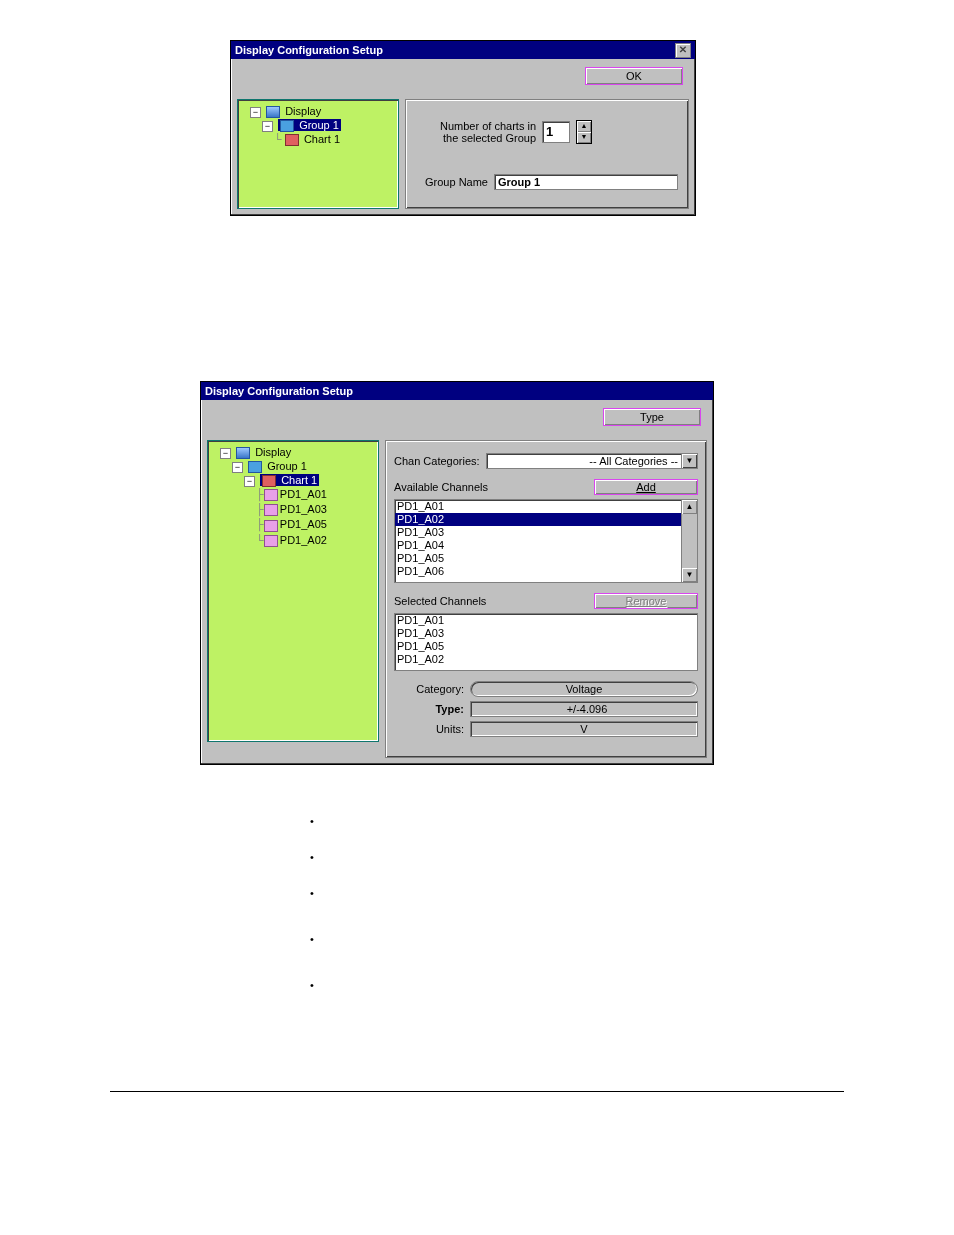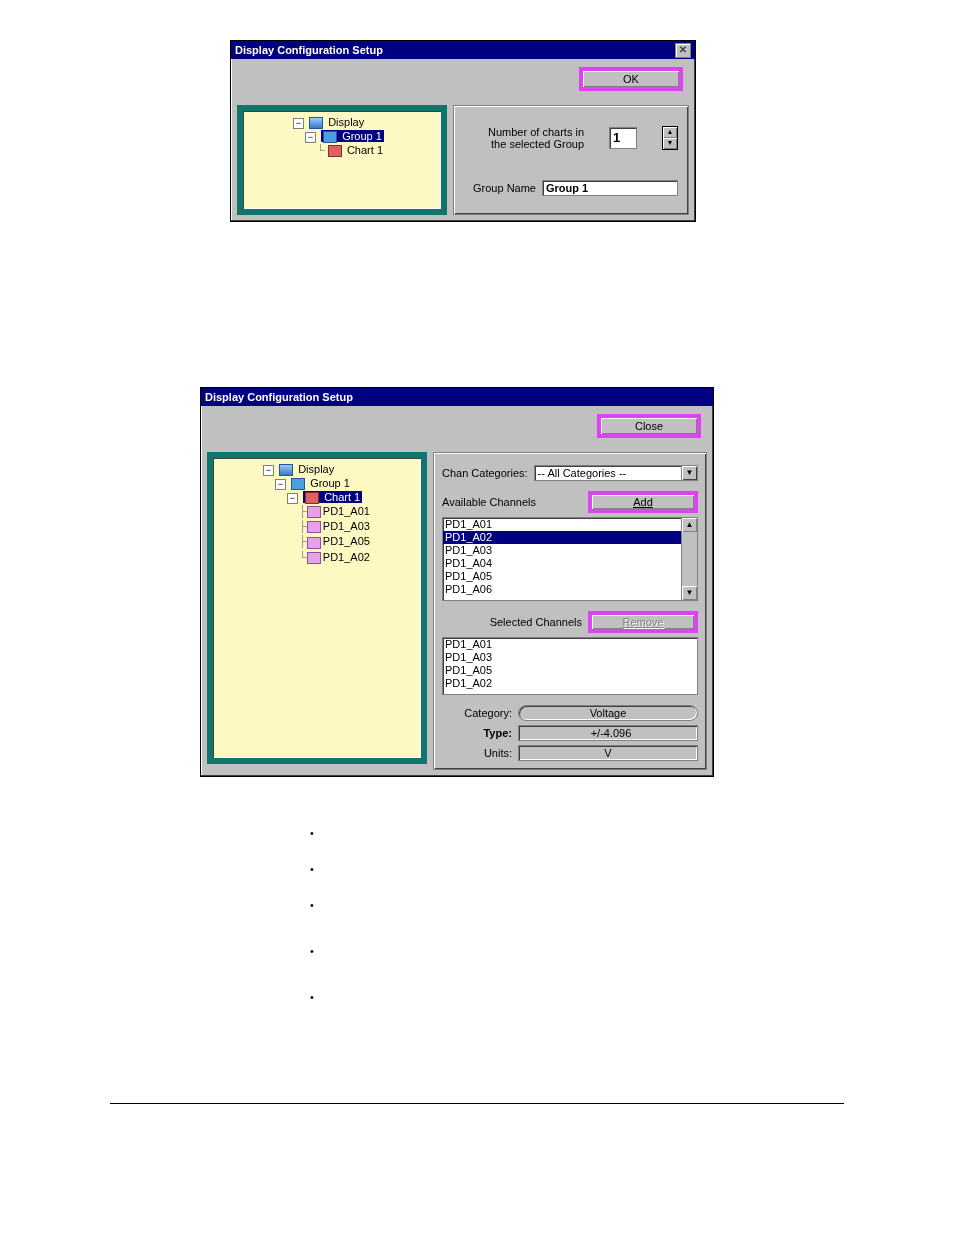--- a/index.html
+++ b/index.html
@@ -37,21 +37,21 @@
     background: #c0c0c0;
     border: 1px solid #808080;
     box-shadow: inset 1px 1px 0 #ffffff;
     color: #404040;
     font-size: 10px;
     line-height: 11px;
     text-align: center;
   }
   .btn {
     background: #c0c0c0;
-    border: 4px solid #d946ef;
+    border: 1px solid #d946ef;
     box-shadow: inset 1px 1px 0 #ffffff, inset -1px -1px 0 #808080;
     padding: 2px 18px;
     font-size: 11px;
     text-align: center;
     min-width: 60px;
     display: inline-block;
   }
   .btn-small {
     padding: 1px 6px;
     min-width: 40px;
@@ -64,25 +64,24 @@
     display: flex;
     justify-content: flex-end;
     padding: 8px 12px;
   }
   .dialog-body {
     display: flex;
     padding: 6px 6px 6px 6px;
     gap: 6px;
   }
   .tree-panel {
-    background: #fef9c3;
-    border: 6px solid #0f766e;
+    background: #bef264;
+    border: 1px solid #0f766e;
     box-shadow: inset 1px 1px 0 #404040, inset -1px -1px 0 #ffffff;
     overflow: hidden;
-    padding-left: 38px;
   }
   .right-panel {
     border: 1px solid #808080;
     box-shadow: inset 1px 1px 0 #ffffff, inset -1px -1px 0 #404040;
     background: #c0c0c0;
     flex: 1;
     padding: 8px;
     position: relative;
   }
   .tree ul {
@@ -192,20 +191,21 @@
   .combo {
     display:flex; align-items:stretch;
   }
   .combo .cval{
     flex:1;
     background:#fff;
     border:1px solid #808080;
     box-shadow: inset 1px 1px 0 #404040;
     padding:1px 3px;
     font-size:11px;
+    text-align:right;
   }
   .combo .cdrop{
     width:15px;
     background:#c0c0c0;
     border:1px solid #808080;
     box-shadow: inset 1px 1px 0 #fff, inset -1px -1px 0 #404040;
     text-align:center;
     font-size:8px;
     line-height:13px;
     border-left:none;
@@ -249,21 +249,21 @@
                     <span class="tree-icon ic-chart"></span>
                     <span>Chart 1</span>
                   </li>
                 </ul>
               </li>
             </ul>
           </li>
         </ul>
       </div>
       <div class="right-panel" style="padding:14px 10px;">
-        <div class="field-row" style="justify-content:space-between;margin-top:6px;">
+        <div class="field-row" style="justify-content:flex-start;margin-top:6px;">
           <div class="lbl" style="width:120px;">
             <div>Number of charts in</div>
             <div>the selected Group</div>
           </div>
           <div class="sunken" style="width:20px;font-weight:bold;font-size:13px;text-align:left;height:18px;line-height:18px;">1</div>
           <div class="spinner">
             <div>▲</div>
             <div>▼</div>
           </div>
         </div>
@@ -275,21 +275,21 @@
     </div>
   </div>
 
   <div style="height:140px;"></div>
 
   <div class="dialog" style="width:512px;margin-left:90px;">
     <div class="titlebar">
       <span>Display Configuration Setup</span>
     </div>
     <div class="toolbar-right">
-      <span class="btn">Close</span>
+      <span class="btn">Type</span>
     </div>
     <div class="dialog-body" style="align-items:stretch;">
       <div class="tree-panel tree" style="width:170px;height:300px;">
         <ul style="padding-top:4px;">
           <li>
             <span class="pm">−</span>
             <span class="tree-icon ic-display"></span>
             <span>Display</span>
             <ul>
               <li>
@@ -336,21 +336,21 @@
           <div class="row">PD1_A03</div>
           <div class="row">PD1_A04</div>
           <div class="row">PD1_A05</div>
           <div class="row">PD1_A06</div>
           <div class="scroll">
             <div class="sbtn">▲</div>
             <div class="sbtn">▼</div>
           </div>
         </div>
 
-        <div class="field-row" style="margin-top:10px;justify-content:flex-end;">
+        <div class="field-row" style="margin-top:10px;justify-content:space-between;">
           <span>Selected Channels</span>
           <span class="btn btn-small btn-disabled" style="min-width:90px;"><u>Remove</u></span>
         </div>
         <div class="listbox" style="height:56px;">
           <div class="row">PD1_A01</div>
           <div class="row">PD1_A03</div>
           <div class="row">PD1_A05</div>
           <div class="row">PD1_A02</div>
         </div>
 

